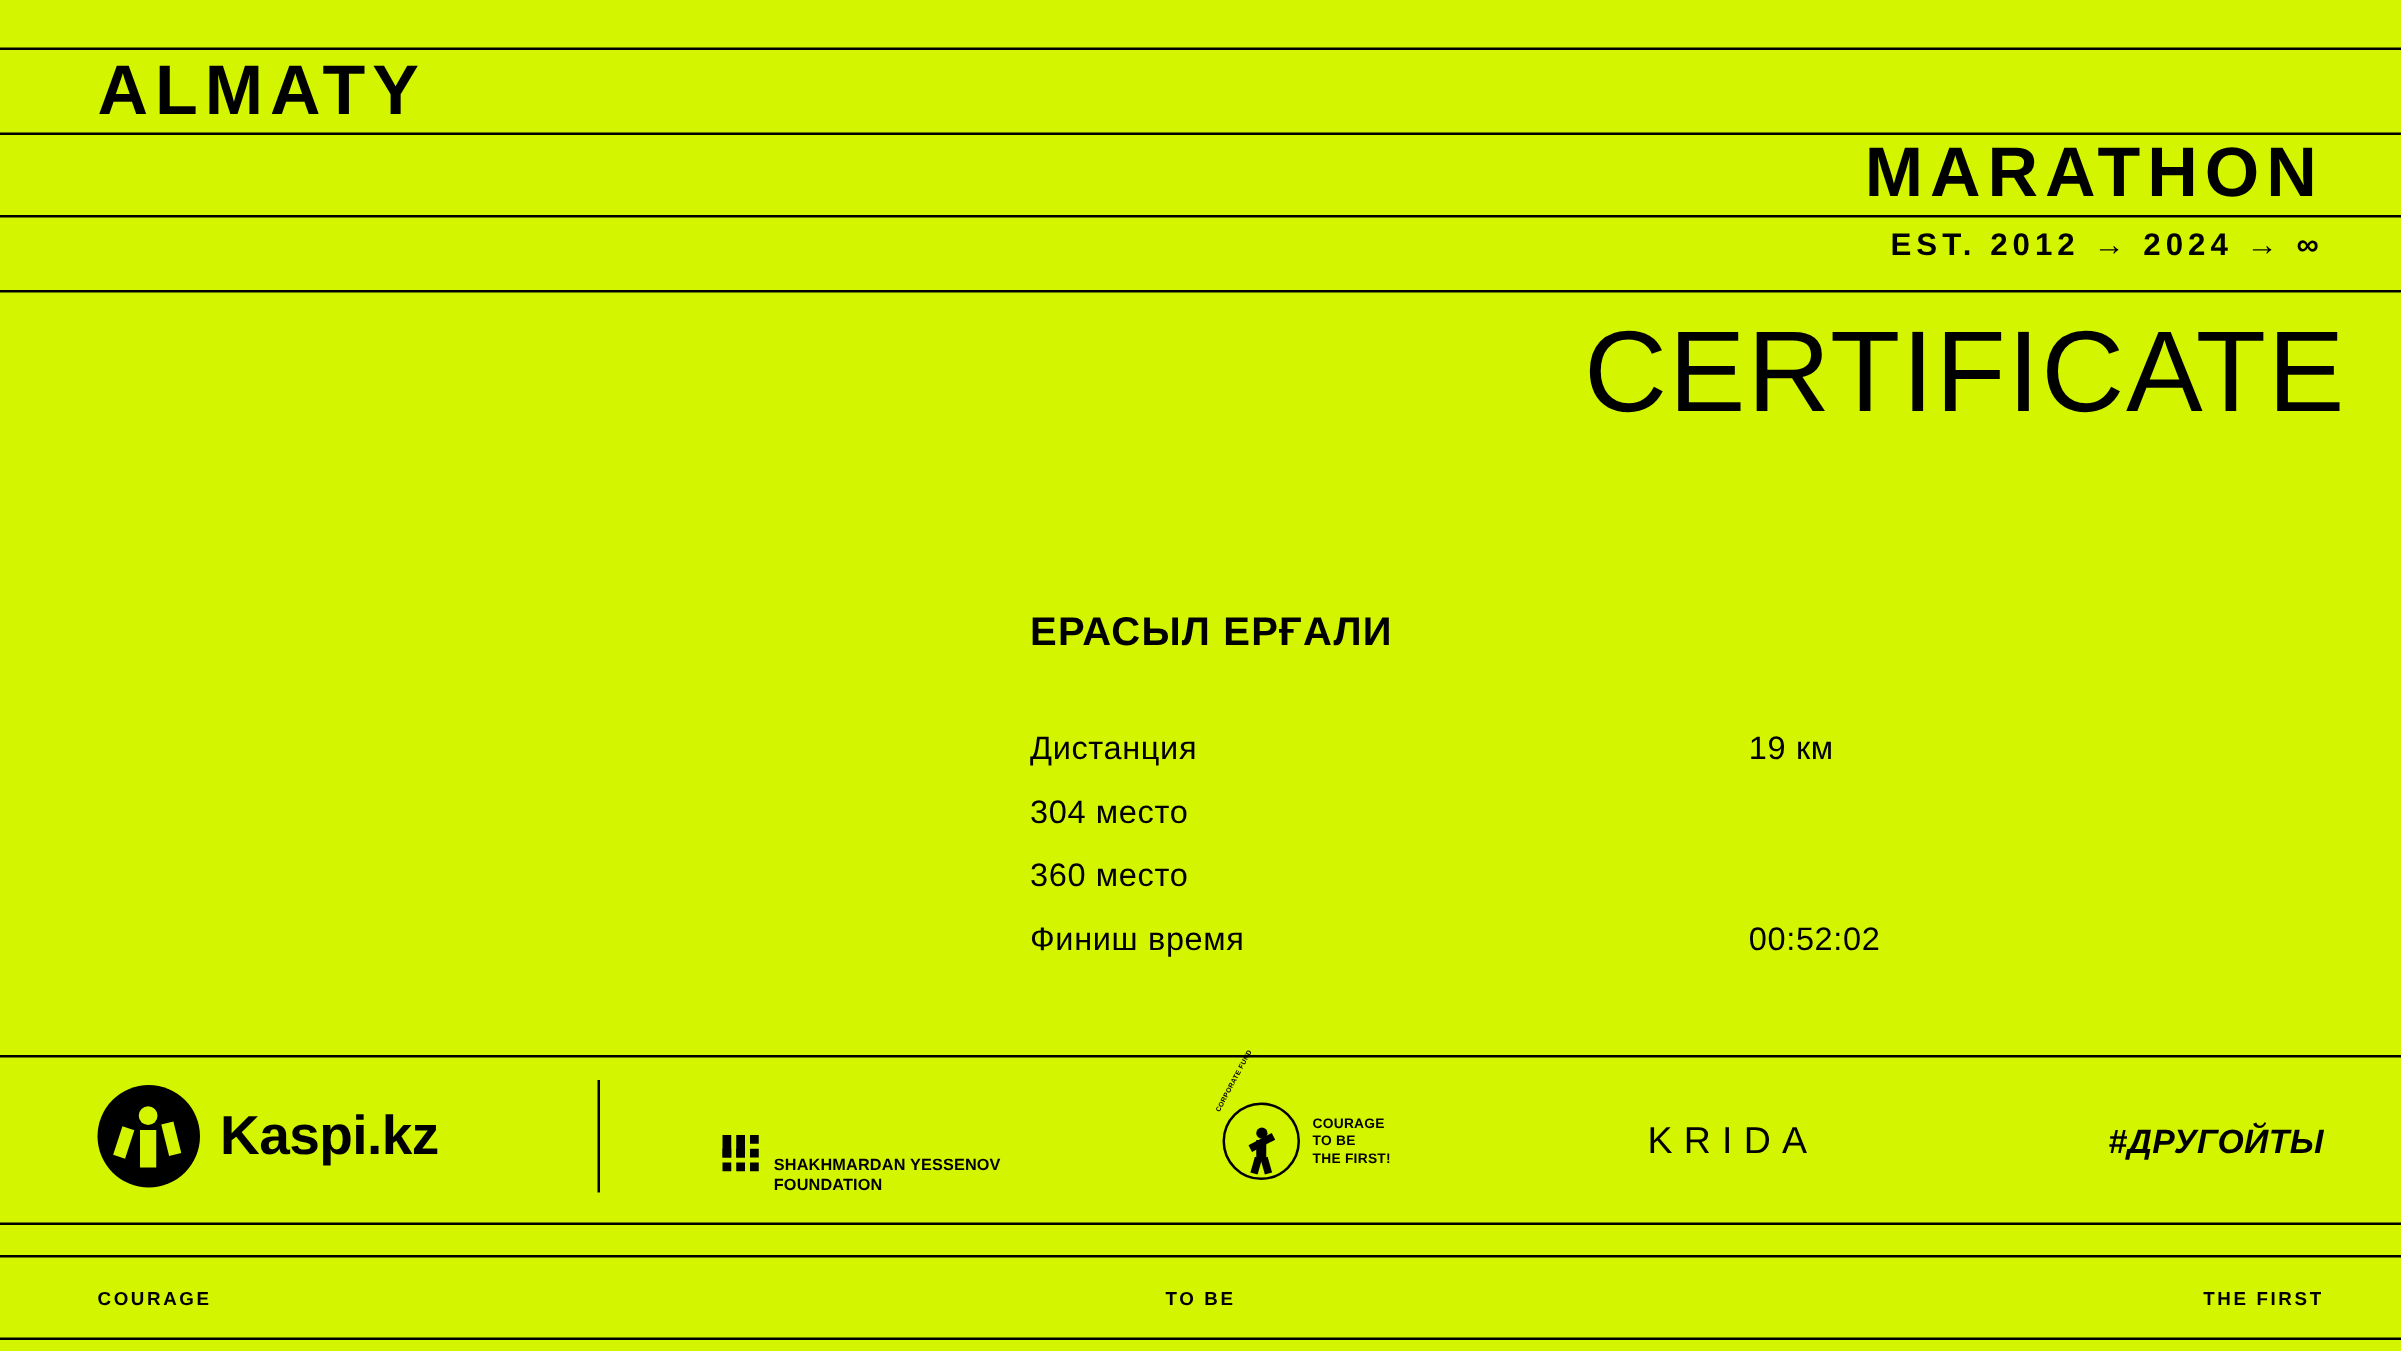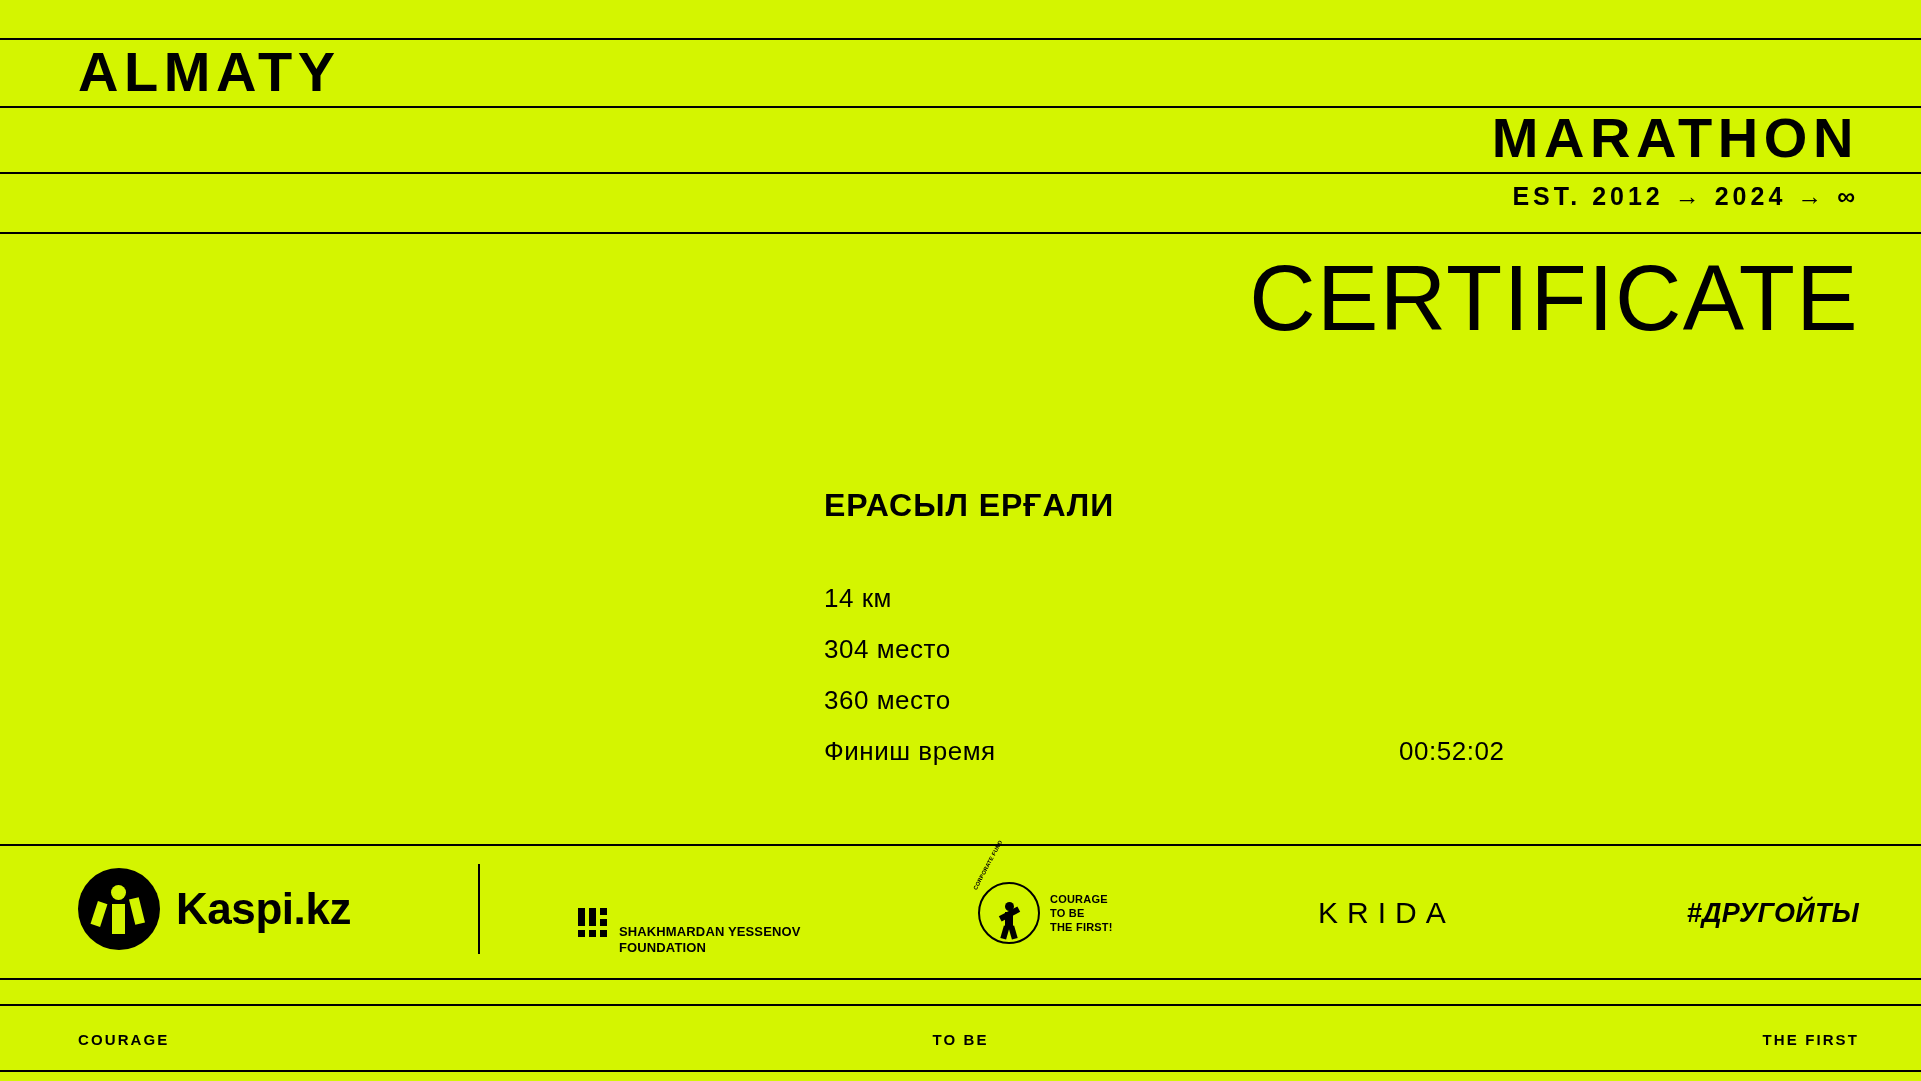--- a/index.html
+++ b/index.html
@@ -65,21 +65,21 @@
     top: 182px;
     font-size: 25px;
     font-weight: 700;
     letter-spacing: 0.16em;
     white-space: nowrap;
   }
 
   
   .cert-title {
     position: absolute;
-    right: 62px;
+    right: 44px;
     top: 252px;
     font-size: 92px;
     font-weight: 400;
     letter-spacing: 0.015em;
     line-height: 1;
     white-space: nowrap;
   }
 
   
   .participant {
@@ -359,21 +359,22 @@
   <div class="wordmark wm-almaty">ALMATY</div>
   <div class="wordmark wm-marathon">MARATHON</div>
   <div class="est-line">EST. 2012 → 2024 → ∞</div>
 
   <div class="cert-title">CERTIFICATE</div>
 
   <div class="participant">ЕРАСЫЛ ЕРҒАЛИ</div>
 
   <div class="details">
     <div class="detail-row">
-      <div class="detail-value">14 км</div>
+      <div class="detail-label">Дистанция</div>
+      <div class="detail-value">19 км</div>
     </div>
     <div class="detail-row">
       <div class="detail-value">304 место</div>
     </div>
     <div class="detail-row">
       <div class="detail-value">360 место</div>
     </div>
     <div class="detail-row">
       <div class="detail-label">Финиш время</div>
       <div class="detail-value">00:52:02</div>

